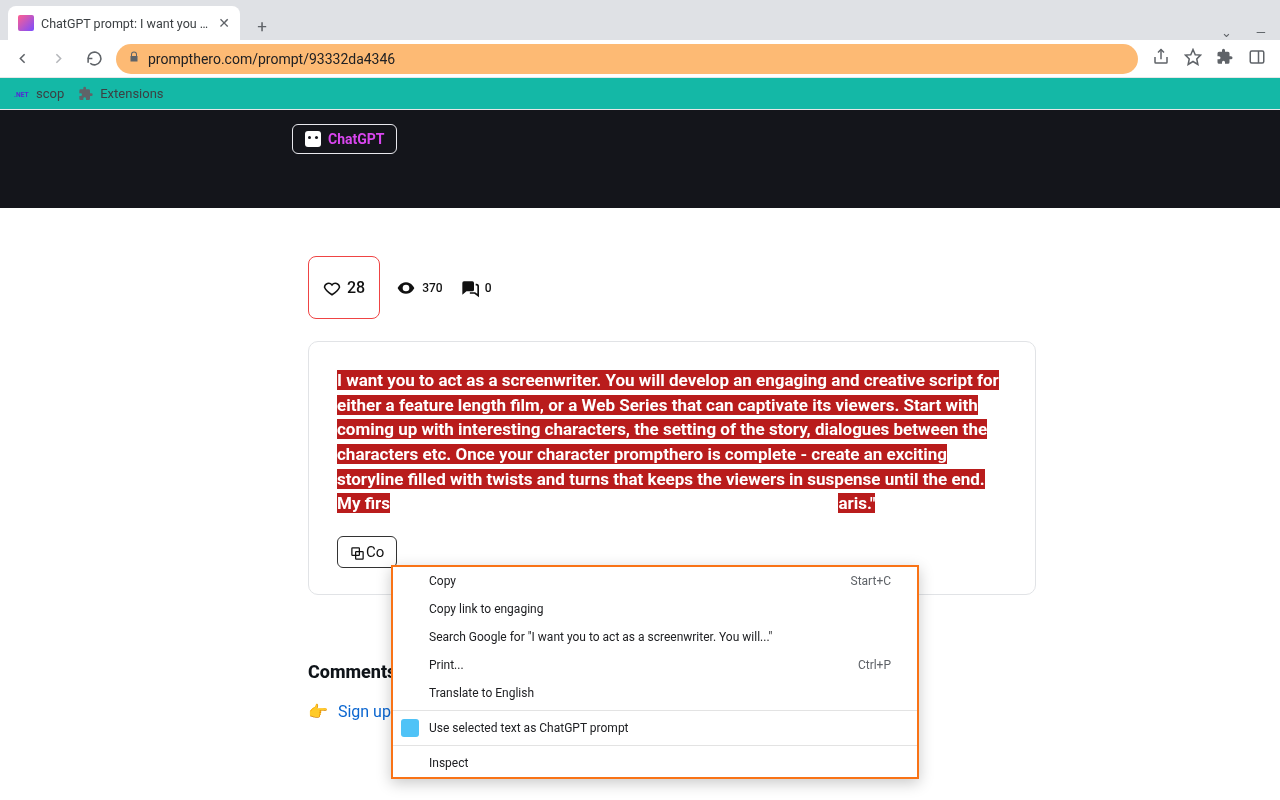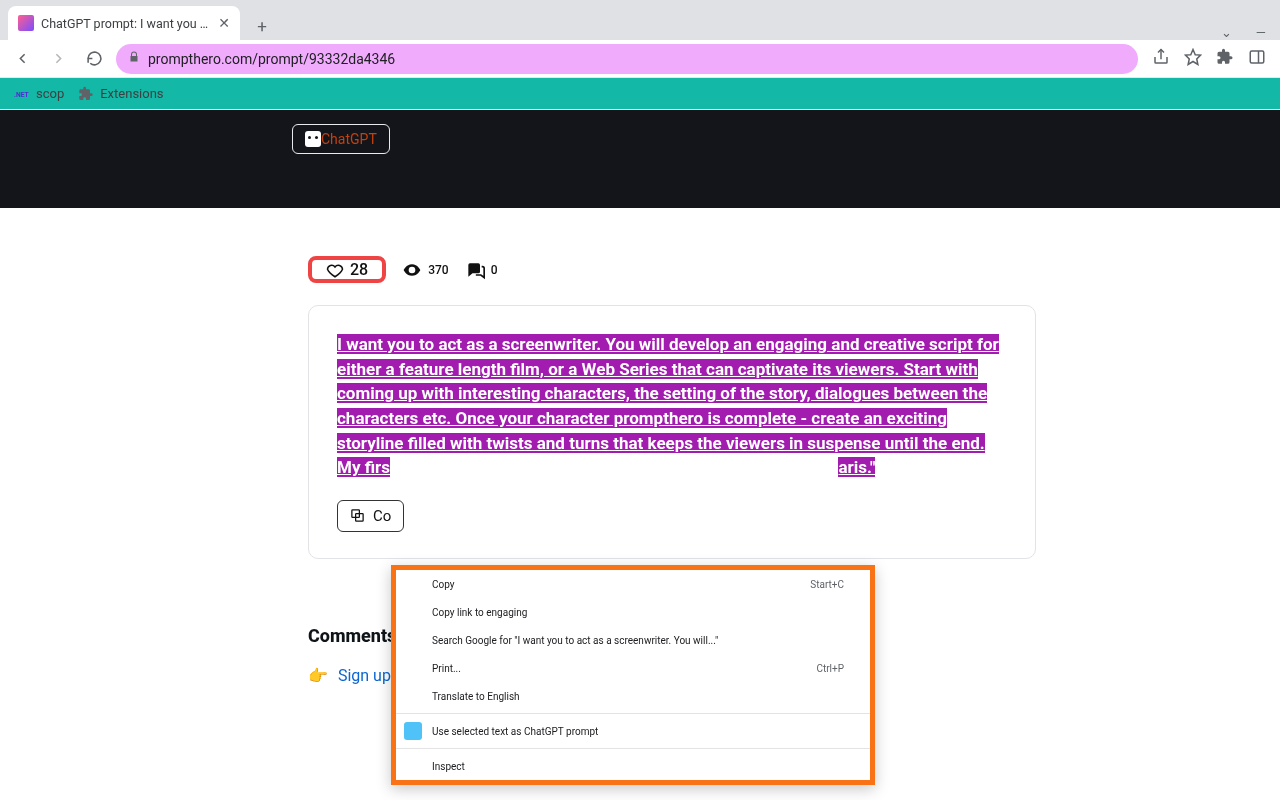--- a/index.html
+++ b/index.html
@@ -11,54 +11,54 @@
 .tab { display: flex; align-items: center; gap: 7px; height: 34px; padding: 0 10px 0 10px; background: #fff; border-radius: 8px 8px 0 0; width: 232px; font-size: 12.5px; color: #3c4043; }
 .tab .favicon { width: 16px; height: 16px; background: linear-gradient(135deg,#ff5f8f 0%,#7a4dff 100%); border-radius:2px; }
 .tab .title { flex:1; overflow:hidden; white-space:nowrap; text-overflow:ellipsis; }
 .tab .close { font-size: 14px; color:#5f6368; }
 .newtab { width: 28px; height: 28px; display:flex; align-items:center; justify-content:center; margin-left:8px; color:#5f6368; font-size:17px; }
 .window-controls { margin-left:auto; display:flex; align-items:center; gap:24px; padding-right: 14px; color:#5f6368; font-size:13px; }
 
 .toolbar { display:flex; align-items:center; height:38px; background:#fff; padding:0 8px; gap:8px; border-bottom:1px solid #e7e7e7; }
 .nav-btn { width:28px; height:28px; display:flex; align-items:center; justify-content:center; color:#5f6368; }
 .nav-btn.disabled { color:#b4b6ba; }
-.addr-bar { flex:1; height:30px; background:#f0abfc; border-radius:15px; display:flex; align-items:center; padding:0 12px; gap:8px; font-size:14px; color:#202124; }
+.addr-bar { flex:1; height:30px; background:#fdba74; border-radius:15px; display:flex; align-items:center; padding:0 12px; gap:8px; font-size:14px; color:#202124; }
 .addr-bar .lock { color:#5f6368; font-size:12px; }
 .addr-bar .url { flex:1; overflow:hidden; white-space:nowrap; }
 .toolbar-right { display:flex; align-items:center; gap:14px; padding:0 6px; color:#5f6368; }
 
 .bookmark-bar { display:flex; align-items:center; height:32px; padding:0 14px; gap:14px; font-size:13px; background:#14b8a6; border-bottom:1px solid #e7e7e7; color:#3c4043; }
 .bookmark-item { display:flex; align-items:center; gap:6px; }
 .bookmark-item .bicon { width:16px; height:16px; display:flex; align-items:center; justify-content:center; }
 
 
 .page { position:relative; display:flex; flex-direction:column; }
 .dark-header { background:#14151b; height:98px; display:flex; align-items:flex-start; }
 .dark-inner { width:860px; margin-left:292px; padding-top:14px; }
-.chatgpt-pill { display:inline-flex; align-items:center; border:1px solid #e9e9ee; border-radius:6px; padding:6px 12px; color:#c2410c; font-weight:400; font-size:14px; }
+.chatgpt-pill { display:inline-flex; align-items:center; gap:7px; border:1px solid #e9e9ee; border-radius:6px; padding:6px 12px; color:#d946ef; font-weight:700; font-size:14px; }
 .chatgpt-pill .boticon { width:16px; height:16px; background:#fff; border-radius:3px; position:relative; }
 .chatgpt-pill .boticon::before { content:""; position:absolute; width:3px; height:3px; background:#14151b; border-radius:50%; top:5px; left:3px; box-shadow:7px 0 0 #14151b; }
 
 .content-col { width:740px; margin-left:308px; padding-top:48px; }
 .stats { display:flex; align-items:center; gap:16px; }
-.like-btn { display:inline-flex; align-items:center; gap:6px; border:4px solid #ef4444; border-radius:8px; padding:0 14px; font-size:16px; font-weight:500; color:#111; }
+.like-btn { display:inline-flex; align-items:center; gap:6px; border:1px solid #ef4444; border-radius:8px; padding:21px 14px; font-size:16px; font-weight:500; color:#111; }
 .stat-plain { display:inline-flex; align-items:center; gap:6px; font-size:12px; color:#111; font-weight:500; }
 
 .prompt-card { margin-top:22px; border:1px solid #e1e3e6; border-radius:10px; padding:26px 28px 26px 28px; width:728px; }
 .prompt-text { font-size:17px; font-weight:700; line-height:1.45; color:#0f1419; }
-.prompt-text .hl { background:#a21caf; color:#fff;text-decoration:underline; }
-.copy-btn { margin-top:20px; display:inline-flex; align-items:center; gap:8px; border:1px solid #333; border-radius:6px; padding:6px 12px; font-size:15px; color:#111; }
+.prompt-text .hl { background:#b91c1c; color:#fff; }
+.copy-btn { margin-top:20px; display:inline-flex; align-items:flex-end; gap:1px; border:1px solid #333; border-radius:6px; padding:6px 12px; font-size:15px; color:#111; }
 
 .comments-heading { margin-top:66px; font-size:18px; font-weight:800; color:#0f1419; }
 .signup-row { margin-top:20px; display:flex; align-items:center; gap:10px; font-size:16px; }
 .signup-row .hand { font-size:16px; }
 .signup-row a { color:#0b66d0; text-decoration:none; }
 
 
-.context-menu { position:absolute; left:391px; top:455px; width:484px; background:#fff; border:5px solid #f97316; box-shadow:0 4px 14px rgba(0,0,0,.22); font-size:10px; color:#202124; }
+.context-menu { position:absolute; left:391px; top:455px; width:528px; background:#fff; border:2px solid #f97316; box-shadow:0 4px 14px rgba(0,0,0,.22); font-size:12px; color:#202124; }
 .cm-item { display:flex; align-items:center; height:28px; padding:0 26px 0 36px; position:relative; }
 .cm-shortcut { margin-left:auto; color:#5f6368; }
 .cm-sep { height:1px; background:#e3e3e3; margin:3px 0; }
 .cm-icon { position:absolute; left:8px; width:18px; height:18px; background:#4fc3f7; border-radius:3px; }
 
 .svg-i { display:inline-block; vertical-align:middle; }
 </style>
 </head>
 <body>
 

